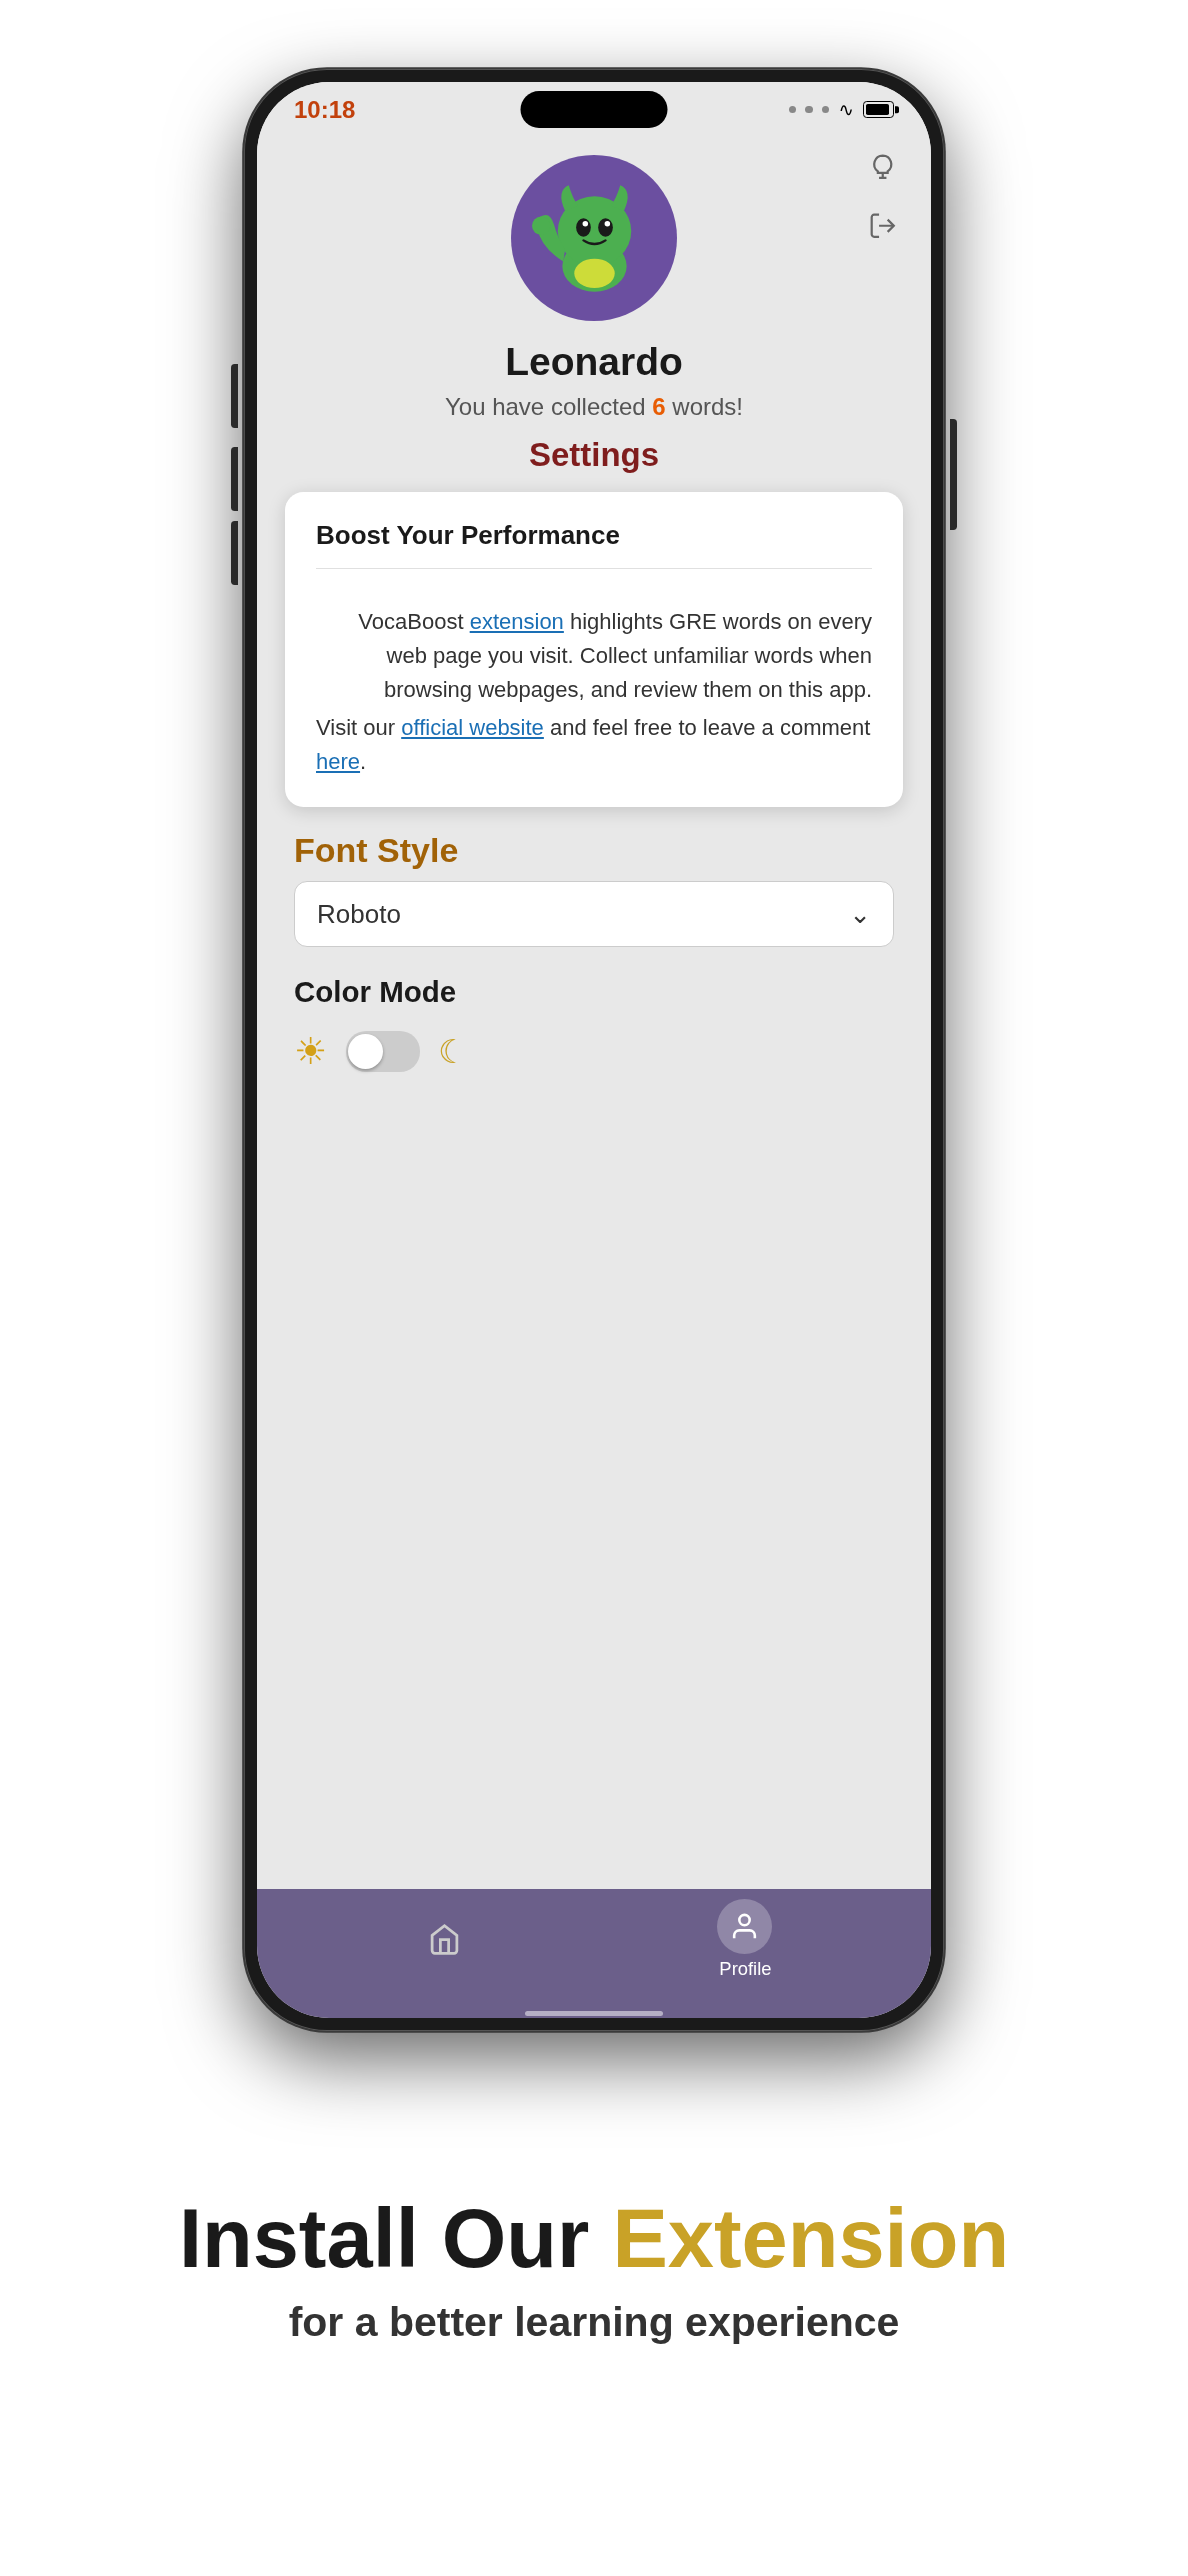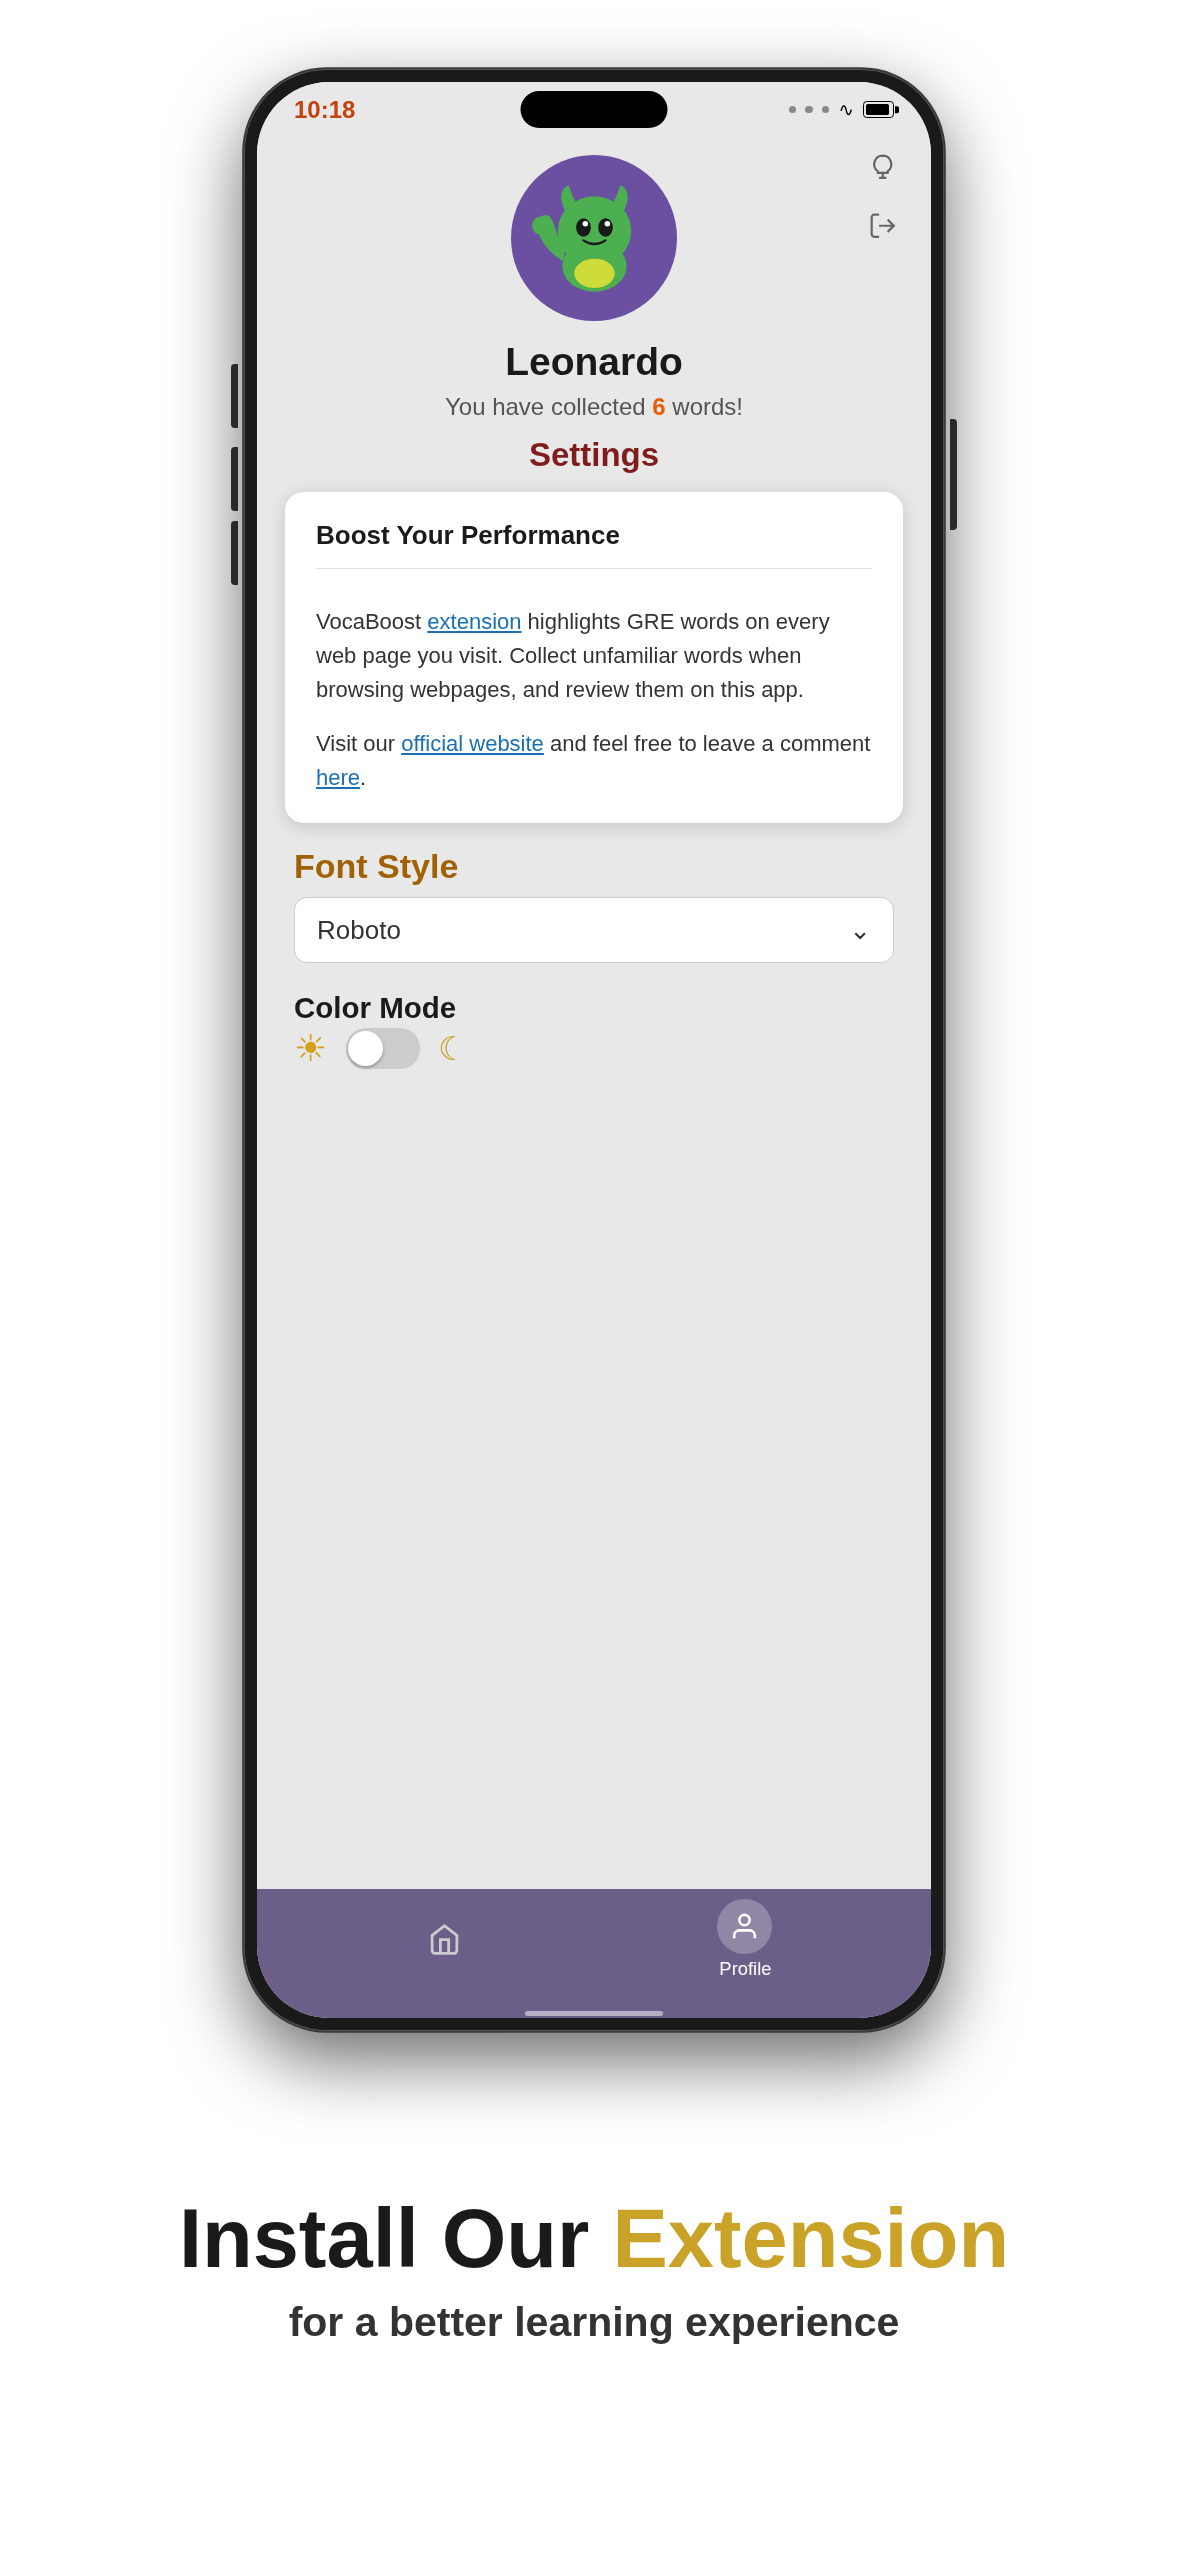--- a/index.html
+++ b/index.html
@@ -242,21 +242,22 @@
       color: #1a1a1a;
       margin-bottom: 36px;
       padding-bottom: 16.6px;
       border-bottom: 0.9px solid #e0e0e0;
     }
 
     .modal-body {
       font-size: 22px;
       color: #333;
       line-height: 1.55;
-      margin-bottom: 20px;
+      margin-bottom: 4px;
+      text-align: right;
     }
 
     .modal-body a {
       color: #1a6fb5;
       text-decoration: underline;
     }
 
     .modal-footer {
       font-size: 22px;
       color: #333;
@@ -301,21 +302,21 @@
 
     .dropdown-chevron {
       font-size: 26px;
       color: #333;
     }
 
     .color-mode-label {
       font-size: 29.5px;
       font-weight: 700;
       color: #1a1a1a;
-      margin-bottom: 2px;
+      margin-bottom: 21px;
     }
 
     .color-mode-row {
       display: flex;
       align-items: center;
       gap: 18.4px;
     }
 
     .sun-icon {
       font-size: 37px;

